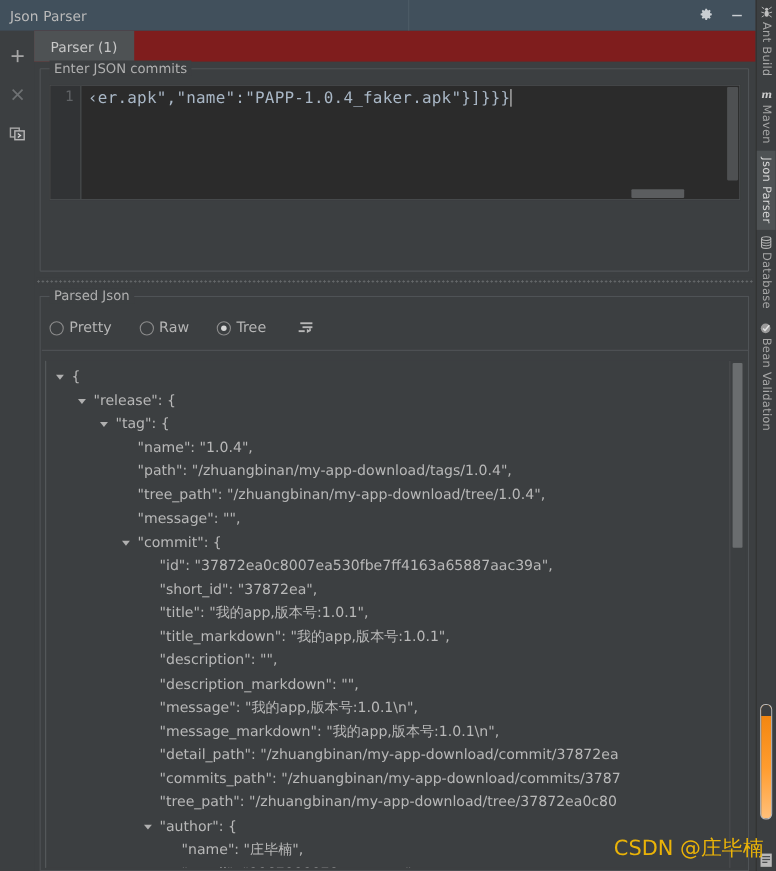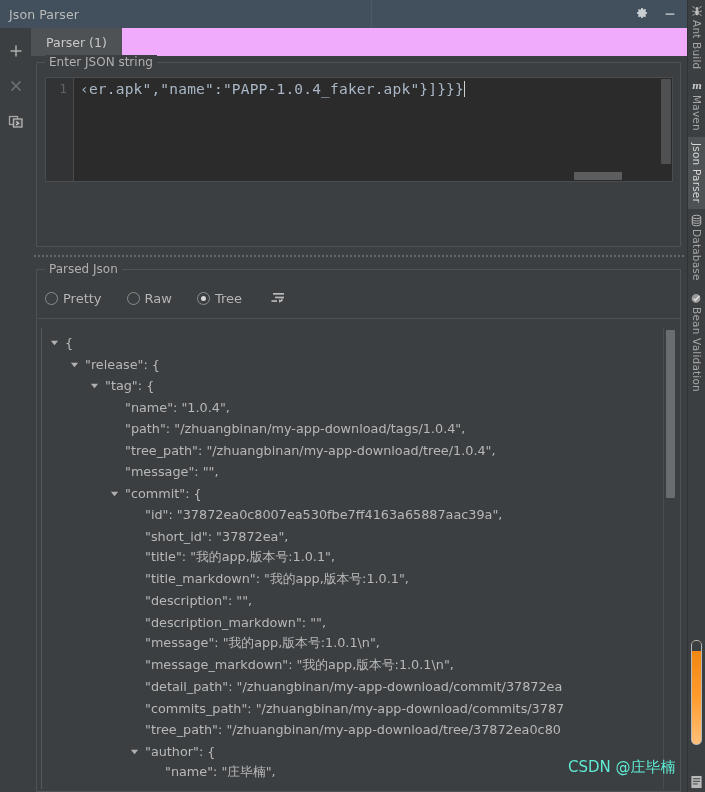--- a/index.html
+++ b/index.html
@@ -67,21 +67,21 @@
     color: #a7a7a7;
     white-space: nowrap;
     margin-top: 2px;
   }
   .rs-item.active .rs-label { color: #d8d8d8; }
   .rs-ico { width: 14px; height: 14px; display:flex; align-items:center; justify-content:center; color:#9a9a9a; font-size: 12px; }
 
   
   .tabrow {
     position: absolute; left: 31px; top: 28px; width: 656px; height: 28px;
-    background: #f0abfc;
+    background: #7f1d1d;
     display: flex; align-items: center;
   }
   .tab {
     height: 28px; padding: 0 15px;
     display: flex; align-items: center;
     font-size: 12.5px; color: #b5b5b5;
     background: #4e5254;
   }
   .tab.active { background: #4e5254; color: #c8c8c8; }
 
@@ -207,24 +207,23 @@
     background: #6a6d6f; border-radius: 1px;
   }
   .tree-vtrack {
     position: absolute; right: 0px; top: 0; width: 15px; height: 461px;
     background: #3c3f41; border-left: 1px solid #4a4d4f;
   }
 
   
   .watermark {
     position: absolute; left: 558px; top: 758px;
-    color: #5eead4; font-size: 15px;
+    color: #eab308; font-size: 19px;
     font-family: "DejaVu Sans", "Liberation Sans", sans-serif;
     white-space: nowrap;
-    margin-left: 10px;
   }
 
   
   .memorybar {
     position: absolute; right: 3px; top: 640px;
     width: 11px; height: 105px;
     background: linear-gradient(180deg,#f0820a 0%, #ff9c2e 55%, #ffc07a 100%);
     border: 1px solid #b8b8b8; border-radius: 5px;
   }
   .memorybar .cap {
@@ -280,21 +279,21 @@
     </div>
   </div>
 
   <div class="tabrow">
     <div class="tab active">
       <span>Parser (1)</span>
     </div>
   </div>
 
   <div class="panel-top">
-    <div class="panel-legend">Enter JSON string</div>
+    <div class="panel-legend">Enter JSON commits</div>
 
     <div class="editor">
       <div class="gutter">1</div>
       <div class="code"><span>‹er.apk","name":"PAPP-1.0.4_faker.apk"}]}}}</span><span class="caret"></span>
         <div class="ed-vscroll"></div>
         <div class="ed-hscroll"></div>
       </div>
     </div>
 
   </div>

